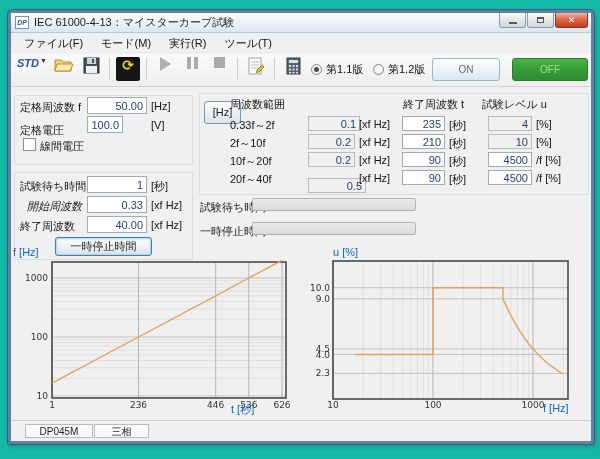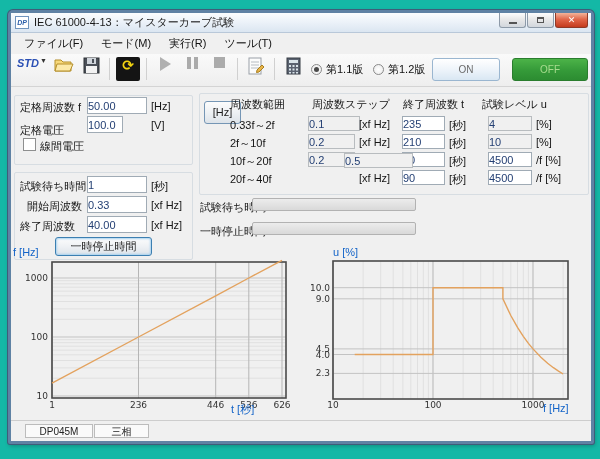--- a/index.html
+++ b/index.html
@@ -43,21 +43,21 @@
   .rcirc.on::after { content:""; position:absolute; left:2px; top:2px; width:5px; height:5px; border-radius:50%; background:#4a4a4a; }
   .onbtn { position:absolute; left:421px; top:4px; width:68px; height:23px; border:1px solid #9ab6d0; border-radius:3px;
            background:linear-gradient(#ffffff,#eef4fa 50%,#d9e7f3); color:#6a6a6a; font-size:10px; text-align:center; line-height:21px; }
   .offbtn { position:absolute; left:501px; top:4px; width:76px; height:23px; border:1px solid #2a7d2e; border-radius:3px;
             background:linear-gradient(#4cb348,#359a39 55%,#2c8c31); color:#a8dc8e; font-size:10px; text-align:center; line-height:21px; }
 
   
   .groupbox { position:absolute; border:1px solid #d7dde2; border-radius:2px; background:#f0f0f0; }
   .lbl { position:absolute; font-size:11px; color:#151515; white-space:nowrap; }
   .field { position:absolute; height:17px; background:#fff; border:1px solid #a0abb5; font-size:11px; color:#233f73;
-           padding:2px 3px 0 0; }
+           text-align:right; padding:2px 3px 0 0; }
   .field.dis { background:#f0f0f0; border-color:#b8bcbf; }
   .field.sm { height:15px; padding-top:1px; }
   .unit { position:absolute; font-size:11px; color:#151515; white-space:nowrap; }
   .chk { position:absolute; width:13px; height:13px; background:#fff; border:1px solid #8e8f8f; }
   .pbtn { position:absolute; border:1px solid #7596b5; border-radius:3px; font-size:11px; color:#1a1a1a;
           background:linear-gradient(#fcfcfc,#eef1f4 50%,#dde3e9); text-align:center; }
   .pbtn.default { border:1px solid #3c7fb1; box-shadow:inset 0 0 2px 1px #a8d2ef; }
   .progress { position:absolute; height:13px; border:1px solid #b2b2b2; border-radius:2px;
               background:linear-gradient(#ececec,#d9d9d9); overflow:hidden; }
   .progress .fill { height:100%; background:linear-gradient(#8fd68f,#4bb54b); width:0; }
@@ -182,32 +182,31 @@
     <div class="lbl" style="left:9px; top:110px;">定格電圧</div>
     <div class="field" style="left:76px; top:103px; width:36px;">100.0</div>
     <div class="unit" style="left:140px; top:106px;">[V]</div>
     <div class="chk" style="left:12px; top:125px;"></div>
     <div class="lbl" style="left:29px; top:126px;">線間電圧</div>
 
     <div class="groupbox" style="left:3px; top:159px; width:179px; height:88px;"></div>
     <div class="lbl" style="left:9px; top:166px;">試験待ち時間</div>
     <div class="field" style="left:76px; top:163px; width:60px;">1</div>
     <div class="unit" style="left:140px; top:166px;">[秒]</div>
-    <div class="lbl" style="left:16px; top:186px;">開始周波数</div>
+    <div class="lbl" style="left:16px; top:186px;font-style:italic;">開始周波数</div>
     <div class="field" style="left:76px; top:183px; width:60px;">0.33</div>
     <div class="unit" style="left:140px; top:186px;">[xf Hz]</div>
     <div class="lbl" style="left:9px; top:206px;">終了周波数</div>
     <div class="field" style="left:76px; top:203px; width:60px;">40.00</div>
     <div class="unit" style="left:140px; top:206px;">[xf Hz]</div>
     <div class="pbtn default" style="left:44px; top:224px; width:97px; height:19px; line-height:17px;">一時停止時間</div>
 
     <div class="groupbox" style="left:188px; top:80px; width:390px; height:102px;"></div>
     <div class="pbtn" style="left:193px; top:88px; width:37px; height:23px; line-height:21px;">[Hz]</div>
     <div class="lbl" style="left:219px; top:84px;">周波数範囲</div>
-    <div class="lbl" style="left:301px; top:84px;">周波数ステップ</div>
     <div class="lbl" style="left:392px; top:84px;">終了周波数 t</div>
     <div class="lbl" style="left:471px; top:84px;">試験レベル u</div>
 
     <div class="lbl" style="left:219px; top:105px;">0.33f～2f</div>
     <div class="field sm dis" style="left:297px; top:103px; width:52px;">0.1</div>
     <div class="unit" style="left:348px; top:105px;">[xf Hz]</div>
     <div class="field sm" style="left:391px; top:103px; width:43px;">235</div>
     <div class="unit" style="left:438px; top:105px;">[秒]</div>
     <div class="field sm dis" style="left:477px; top:103px; width:44px;">4</div>
     <div class="unit" style="left:525px; top:105px;">[%]</div>
@@ -222,21 +221,21 @@
 
     <div class="lbl" style="left:219px; top:141px;">10f～20f</div>
     <div class="field sm dis" style="left:297px; top:139px; width:47px;">0.2</div>
     <div class="unit" style="left:348px; top:141px;">[xf Hz]</div>
     <div class="field sm" style="left:391px; top:139px; width:43px;">90</div>
     <div class="unit" style="left:438px; top:141px;">[秒]</div>
     <div class="field sm" style="left:477px; top:139px; width:44px;">4500</div>
     <div class="unit" style="left:525px; top:141px;">/f [%]</div>
 
     <div class="lbl" style="left:219px; top:159px;">20f～40f</div>
-    <div class="field sm dis" style="left:297px; top:140px; width:69px;margin-left:36px;">0.5</div>
+    <div class="field sm dis" style="left:297px; top:165px; width:58px;">0.5</div>
     <div class="unit" style="left:348px; top:159px;">[xf Hz]</div>
     <div class="field sm" style="left:391px; top:157px; width:43px;">90</div>
     <div class="unit" style="left:438px; top:159px;">[秒]</div>
     <div class="field sm" style="left:477px; top:157px; width:44px;">4500</div>
     <div class="unit" style="left:525px; top:159px;">/f [%]</div>
 
     <div class="lbl" style="left:189px; top:187px;">試験待ち時間</div>
     <div class="progress" style="left:241px; top:185px; width:164px;">
         <div class="fill" style="width: 0%;"></div>
       </div>

